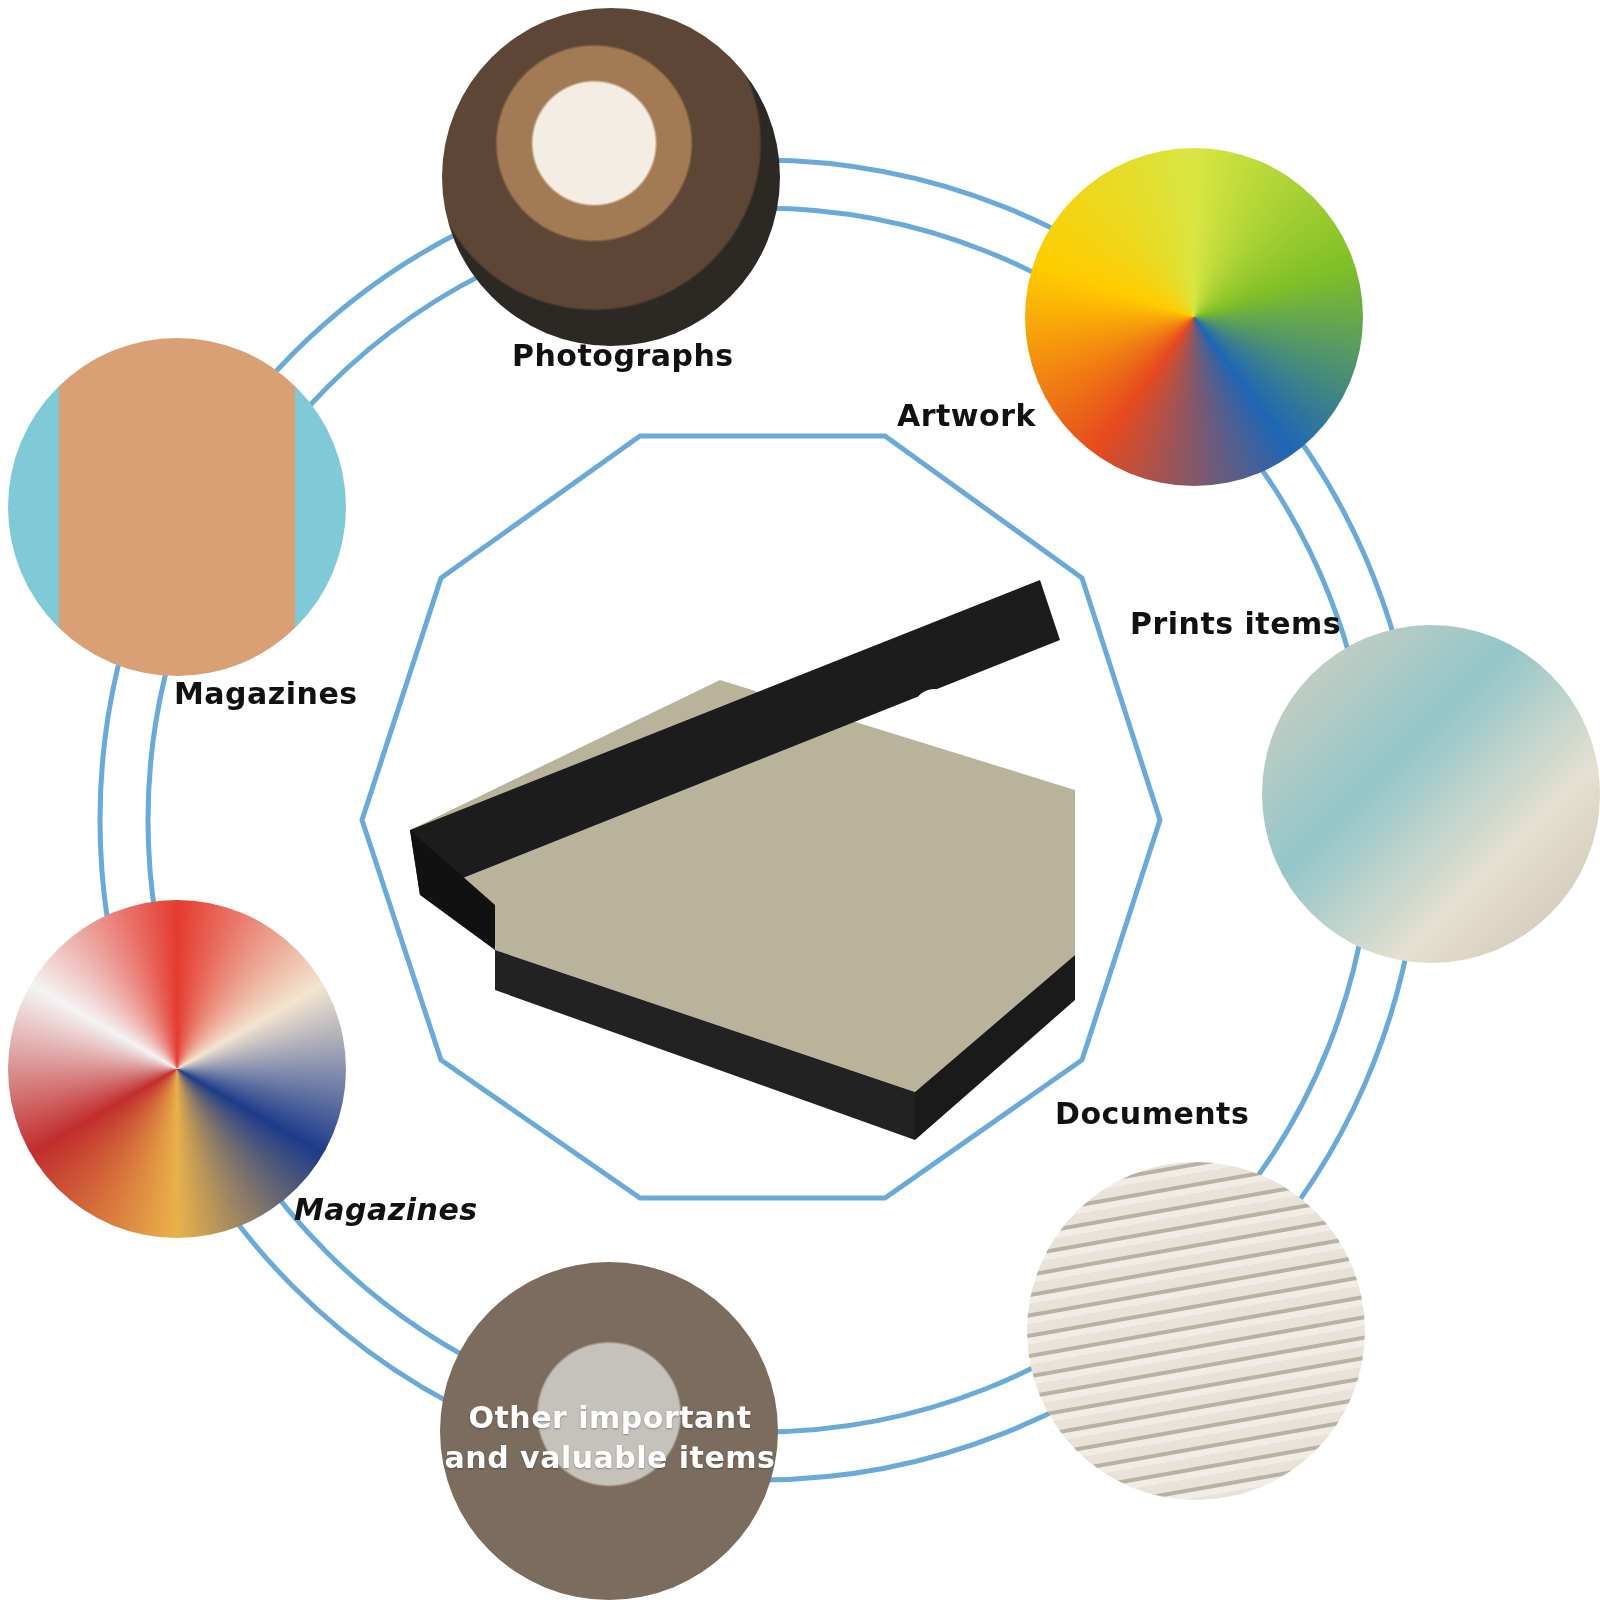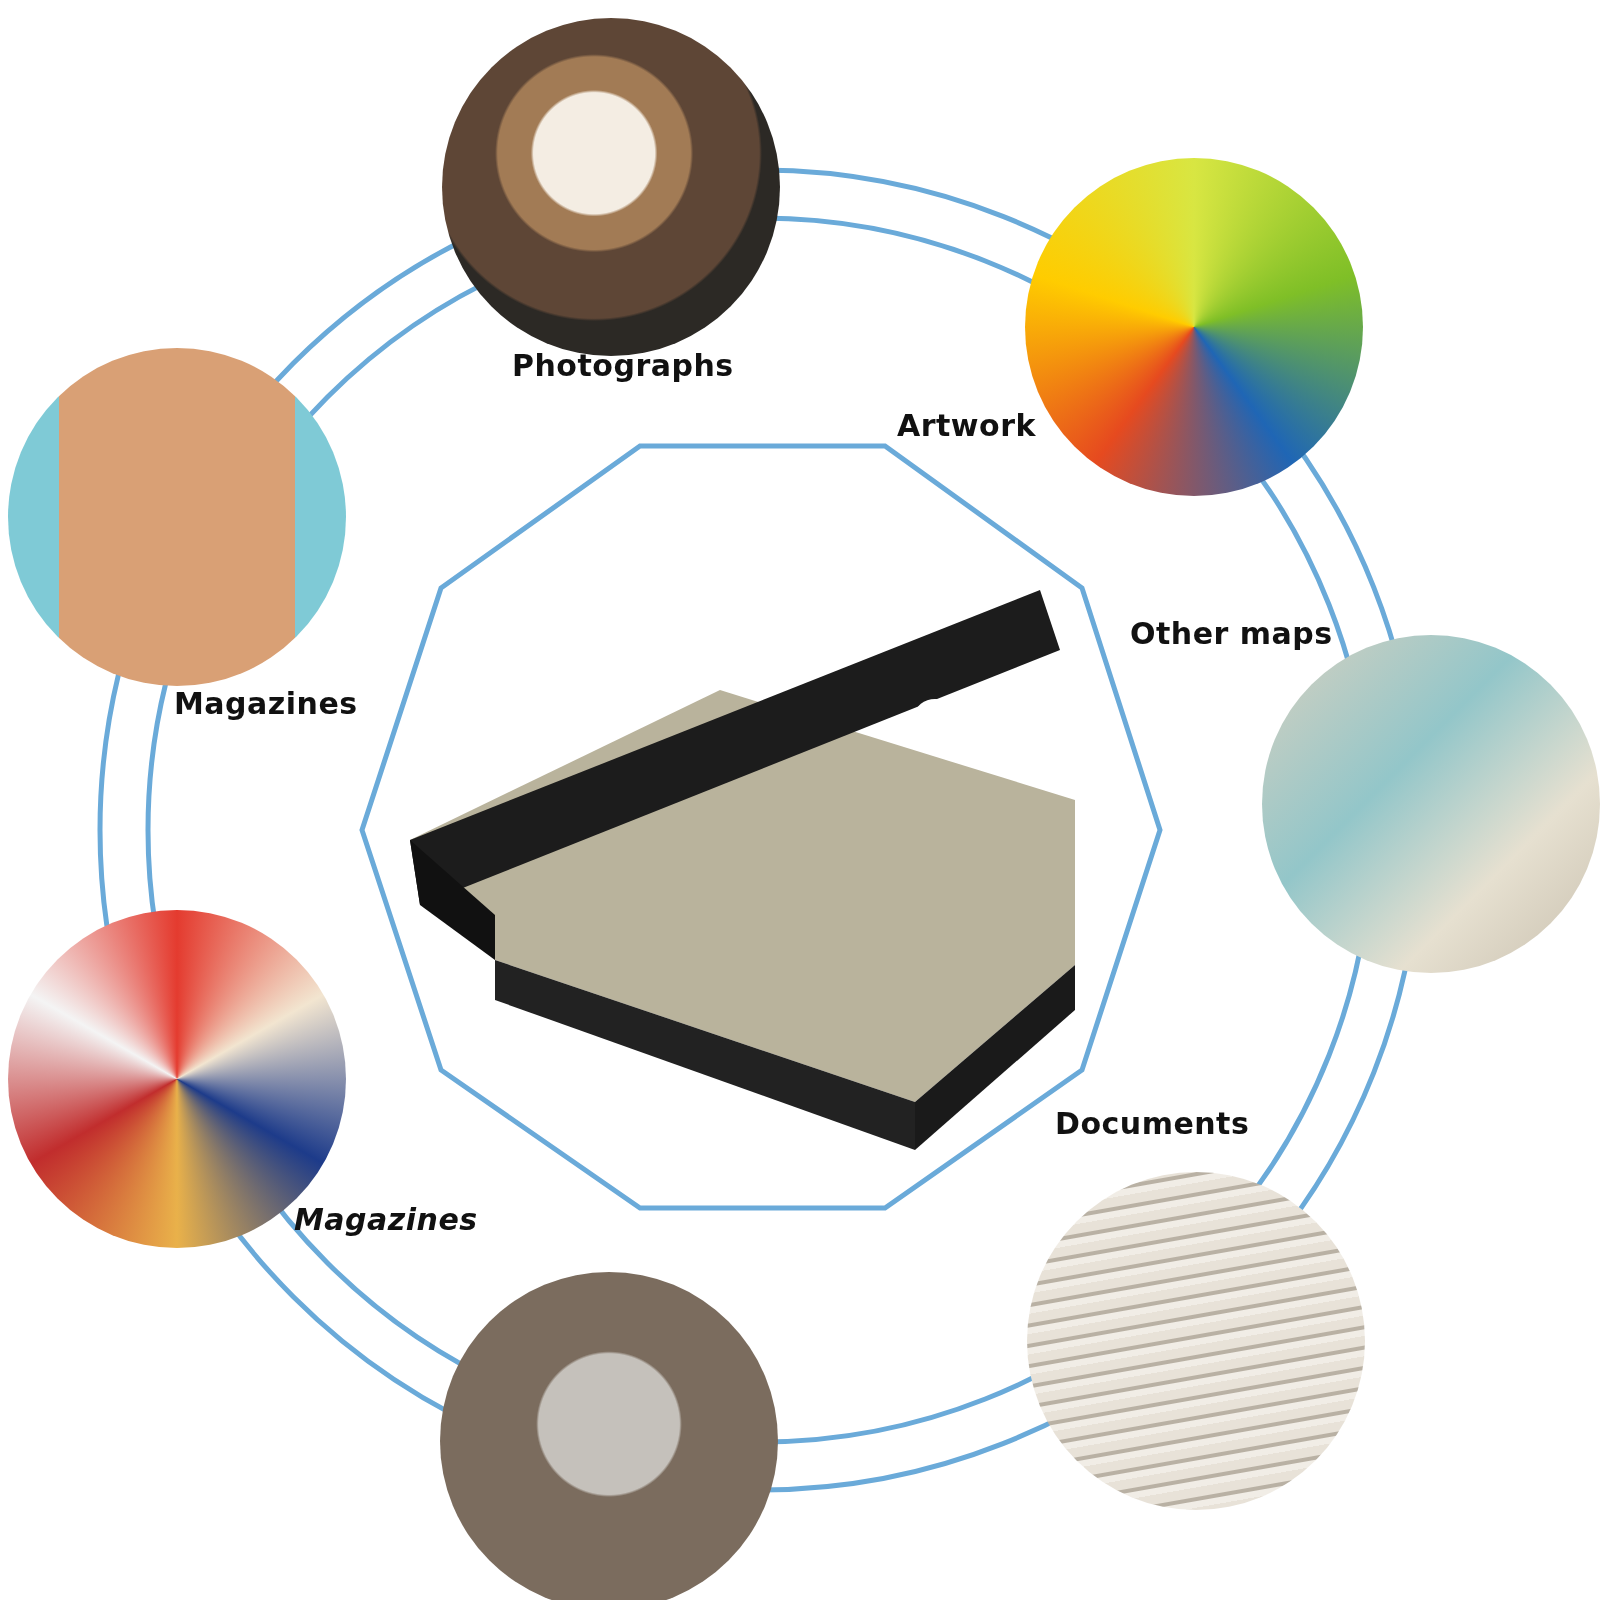--- a/index.html
+++ b/index.html
@@ -1,18 +1,18 @@
 <!DOCTYPE html>
 <html><head>
 <meta charset="utf-8">
 <style>
   html, body { margin: 0; padding: 0; background: #ffffff; }
   body { width: 1600px; height: 1600px; position: relative; overflow: hidden;
          font-family: "DejaVu Sans", sans-serif; }
-  .stage { position: absolute; left: 0; top: 0; width: 1600px; height: 1399px; margin-top: 10px; }
+  .stage { position: absolute; left: 0; top: 0; width: 1600px; height: 1399px; }
   .ring { position: absolute; left: 0; top: 0; }
   .circle { position: absolute; border-radius: 50%; overflow: hidden; }
   .label { position: absolute; font-weight: bold; font-size: 30px; color: #111; white-space: nowrap; letter-spacing: 0.5px; }
   .label.white { color: #fff; text-align: center; line-height: 40px; text-shadow: 0 1px 2px rgba(0,0,0,0.3); }
 </style>
 </head>
 <body>
 
 <div class="stage">
 
@@ -30,27 +30,31 @@
       <ellipse cx="935" cy="705" rx="20" ry="16" fill="#ffffff"></ellipse>
     </g>
   </svg>
 
   <div class="circle" style="left:442px;top:8px;width:338px;height:338px;background:radial-gradient(circle at 45% 40%, #f4ede3 0 22%, #a27b55 23% 35%, #5e4636 36% 60%, #2c2925 61%);"></div>
   <div class="label" style="left:512px;top:338px;">Photographs</div>
 
   <div class="circle" style="left:1025px;top:148px;width:338px;height:338px;background:conic-gradient(from 0deg, #d8e642, #7fbf27, #1f66b5, #e64a1f, #ffcc00, #d8e642);"></div>
   <div class="label" style="left:897px;top:398px;">Artwork</div>
 
-  <div class="label" style="left:1130px;top:606px;">Other maps</div>
+  <div class="label" style="left:1130px;top:606px;">Prints items</div>
   <div class="circle" style="left:1262px;top:625px;width:338px;height:338px;background:linear-gradient(135deg,#d8d1c0 0%,#93c6c9 40%,#e6e0d0 70%,#c8bfae 100%);"></div>
 
   <div class="label" style="left:1055px;top:1096px;">Documents</div>
   <div class="circle" style="left:1027px;top:1162px;width:338px;height:338px;background:repeating-linear-gradient(170deg,#e8e2d8 0 9px,#b9b1a4 10px 13px,#f1ede6 14px 20px);"></div>
 
   <div class="circle" style="left:440px;top:1262px;width:338px;height:338px;background:radial-gradient(circle at 50% 45%, #c5c1bb 0 28%, #7b6c5e 29% 100%);"></div>
+  <div class="label white" style="left:442px;top:1398px;width:336px;">
+    <div>Other important</div>
+    <div>and valuable items</div>
+  </div>
 
   <div class="circle" style="left:8px;top:900px;width:338px;height:338px;background:conic-gradient(#e43b2f,#f2e5d0,#1d3b8a,#e9b14a,#c12d2d,#f4f4f4,#e43b2f);"></div>
   <div class="label" style="left:294px;top:1192px;font-style:italic;">Magazines</div>
 
   <div class="circle" style="left:8px;top:338px;width:338px;height:338px;background:linear-gradient(90deg,#7fcad6 0 15%,#d9a075 15% 85%,#7fcad6 85%);"></div>
   <div class="label" style="left:174px;top:676px;">Magazines</div>
 
 </div>
 
 </body></html>

